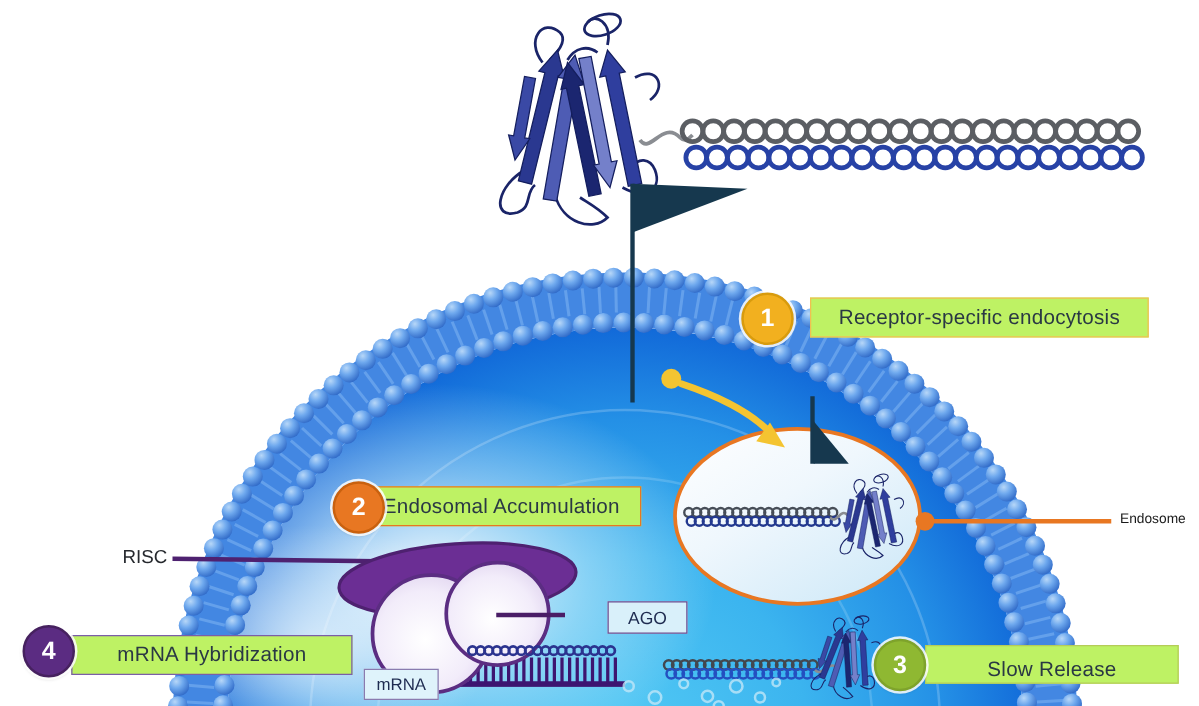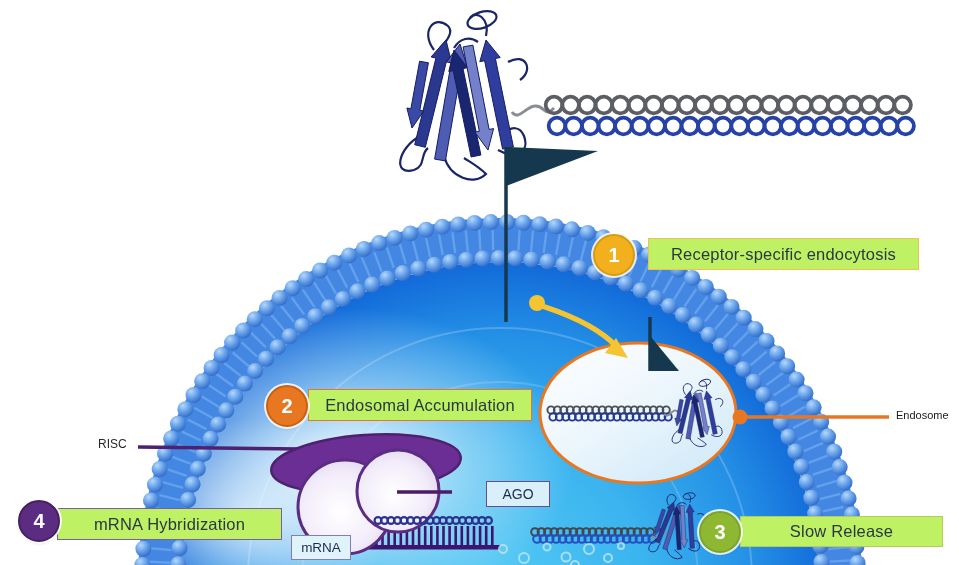--- a/index.html
+++ b/index.html
@@ -538,39 +538,39 @@
 <div class="step-badge" style="left: 593px; top: 234px; background: rgb(242, 176, 31); border: 2px solid rgb(216, 155, 13);">
       <span>1</span>
     </div>
 <div class="step-box" style="left: 648px; top: 238px; width: 269px; height: 30px; border: 1.5px solid rgb(240, 192, 80);">
       <span>Receptor-specific endocytosis</span>
     </div>
 
 <div class="step-badge" style="left: 266px; top: 385px; background: rgb(232, 119, 34); border: 2px solid rgb(201, 97, 15);">
       <span>2</span>
     </div>
-<div class="step-box" style="left: 308px; top: 389px; width: 222px; height: 30px; border: 1.5px solid rgb(232, 119, 34);">
+<div class="step-box" style="left: 289px; top: 389px; width: 222px; height: 30px; border: 1.5px solid rgb(232, 119, 34);">
       <span>Endosomal Accumulation</span>
     </div>
 
 <div class="step-badge" style="left: 699px; top: 511px; background: rgb(143, 184, 50); border: 2px solid rgb(126, 163, 43);">
       <span>3</span>
     </div>
-<div class="step-box" style="left: 740px; top: 516px; width: 201px; height: 29px; border: 1.5px solid rgb(181, 204, 88);">
+<div class="step-box" style="left: 740px; top: 516px; width: 201px; height: 29px; border: 1.5px solid rgb(181, 204, 88); align-items: flex-end;">
       <span>Slow Release</span>
     </div>
 
 <div class="step-badge" style="left: 18px; top: 500px; background: rgb(91, 44, 130); border: 2px solid rgb(70, 33, 95);">
       <span>4</span>
     </div>
 <div class="step-box" style="left: 57px; top: 508px; width: 223px; height: 30px; border: 1.5px solid rgb(123, 94, 167); justify-content: center;">
       <span>mRNA Hybridization</span>
     </div>
 
-<div class="plain-label" style="left:98px;top:437px;font-size:12px;">RISC</div>
+<div class="plain-label" style="left:98px;top:437px;font-size:15px;">RISC</div>
 <div class="plain-label" style="left:896px;top:409px;font-size:11px;color:#1A1A1A;">Endosome</div>
 <div class="mini-box" style="left:451px;top:481px;width:62px;height:24px;background:#D9F0FA;border:1.5px solid #6A4B8F;margin-left:35px;">
       <span>AGO</span>
     </div>
 <div class="mini-box" style="left:291px;top:535px;width:58px;height:23px;background:#DFF3FB;border:1.5px solid #8A7BAF;font-size:13.5px;">
       <span>mRNA</span>
     </div>
 
 </div>
 

